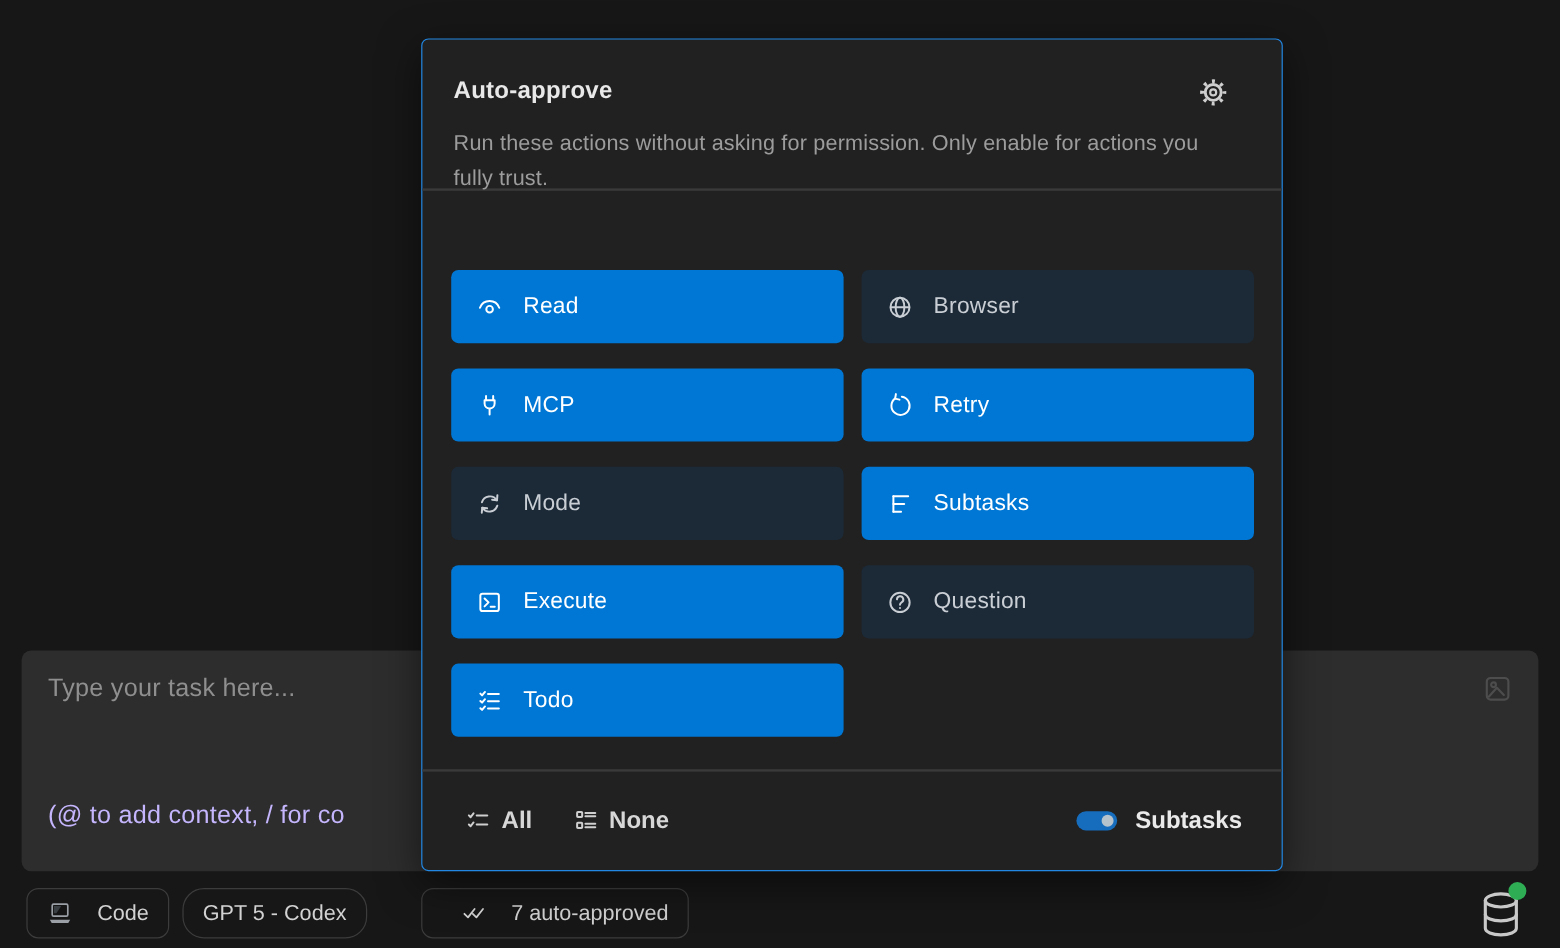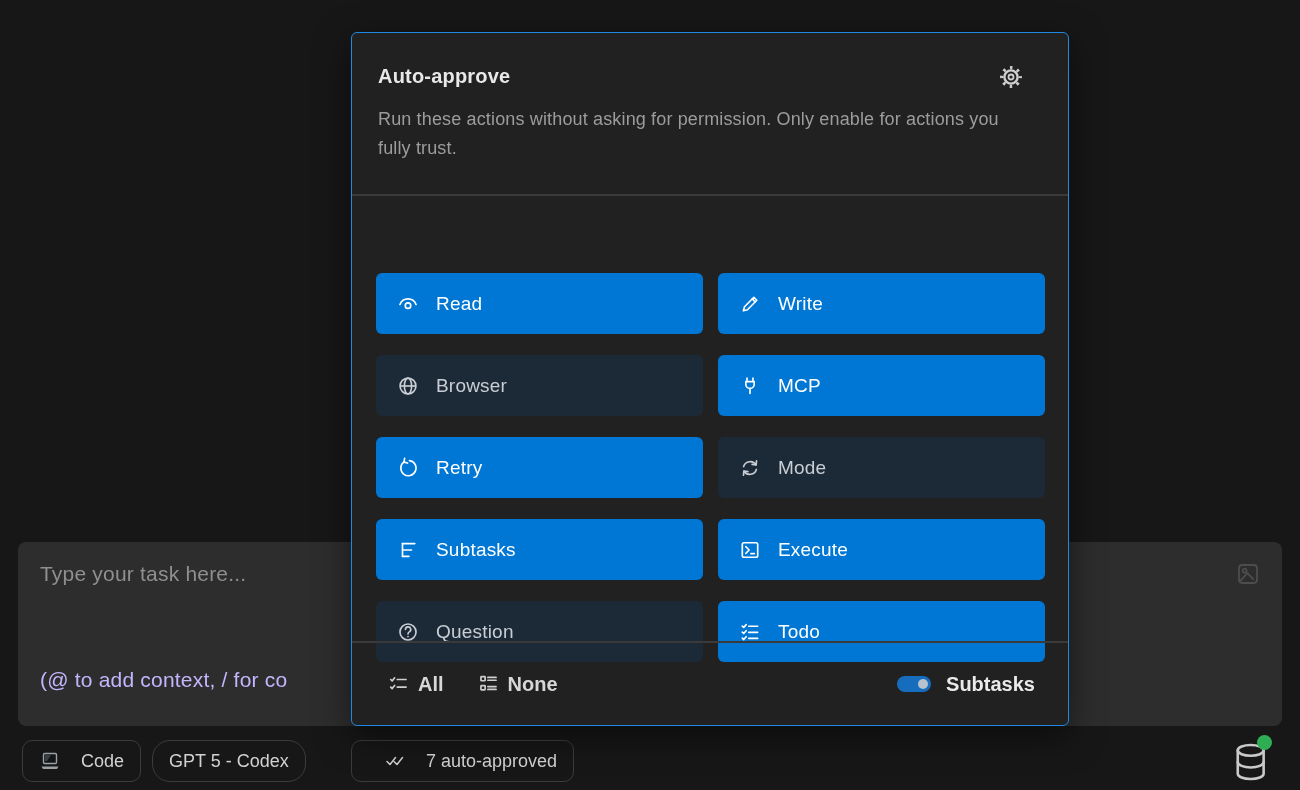--- a/index.html
+++ b/index.html
@@ -51,34 +51,34 @@
 
   
   .modal{
     position:absolute;left:351px;top:32px;width:718px;height:694px;
     background:var(--modal-bg);
     border:1.5px solid var(--modal-border);
     border-radius:6px;
     box-shadow:0 10px 34px rgba(0,0,0,.5);
   }
   .modal-header{
-    position:absolute;left:0;top:0;right:0;height:163px;
+    position:absolute;left:0;top:0;right:0;height:126px;
     border-bottom:2px solid var(--divider);
     padding:32px 28px 0 26px;
   }
   .modal-title{font-size:20px;font-weight:bold;color:#e8e8e8;letter-spacing:.2px;}
   .gear{position:absolute;right:44px;top:31px;width:26px;height:26px;color:#cfcfcf;cursor:pointer;}
   .modal-desc{
     margin-top:17px;font-size:18px;line-height:29px;color:#9c9c9c;max-width:652px;letter-spacing:.15px;
   }
 
   
   .toggle-grid{
     position:absolute;left:24px;top:192px;width:669px;
-    display:grid;grid-template-columns:1fr 1fr;column-gap:15px;row-gap:21px;grid-auto-rows:61px;margin-top:48px;
+    display:grid;grid-template-columns:1fr 1fr;column-gap:15px;row-gap:21px;grid-auto-rows:61px;
   }
   .tbtn{
     border-radius:6px;display:flex;align-items:center;gap:17px;padding:0 0 0 21px;
     background:var(--btn-off);color:#c9ced4;font-size:19px;cursor:pointer;letter-spacing:.2px;
   }
   .tbtn.on{background:var(--accent);color:#ffffff;}
   .ticon{width:22px;height:22px;display:inline-flex;flex:0 0 auto;}
   .ticon svg{width:22px;height:22px;}
 
   
@@ -172,29 +172,20 @@
       <div class="tbtn on">
         <span class="ticon">
           <svg viewBox="0 0 20 20" fill="none" stroke="currentColor" stroke-width="1.5" stroke-linecap="round">
             <path d="M2.7 10.4 A 7.8 7.8 0 0 1 17.3 10.4"></path>
             <circle cx="10" cy="11.5" r="2.5"></circle>
           </svg>
         </span>
         <span>Read</span>
       </div>
 
-      <div class="tbtn on">
-        <span class="ticon">
-          <svg viewBox="0 0 20 20" fill="none" stroke="currentColor" stroke-width="1.5" stroke-linecap="round" stroke-linejoin="round">
-            <path d="M4 16.2 L5 12.5 L13.5 3.9 L16.2 6.6 L7.7 15.2 L4 16.2 Z"></path>
-            <path d="M12 5.4 L14.7 8.1"></path>
-          </svg>
-        </span>
-        <span>Write</span>
-      </div>
 
       <div class="tbtn">
         <span class="ticon">
           <svg viewBox="0 0 20 20" fill="none" stroke="currentColor" stroke-width="1.5">
             <circle cx="10" cy="10" r="7.2"></circle>
             <ellipse cx="10" cy="10" rx="3.3" ry="7.2"></ellipse>
             <path d="M2.8 10 H17.2"></path>
           </svg>
         </span>
         <span>Browser</span>

